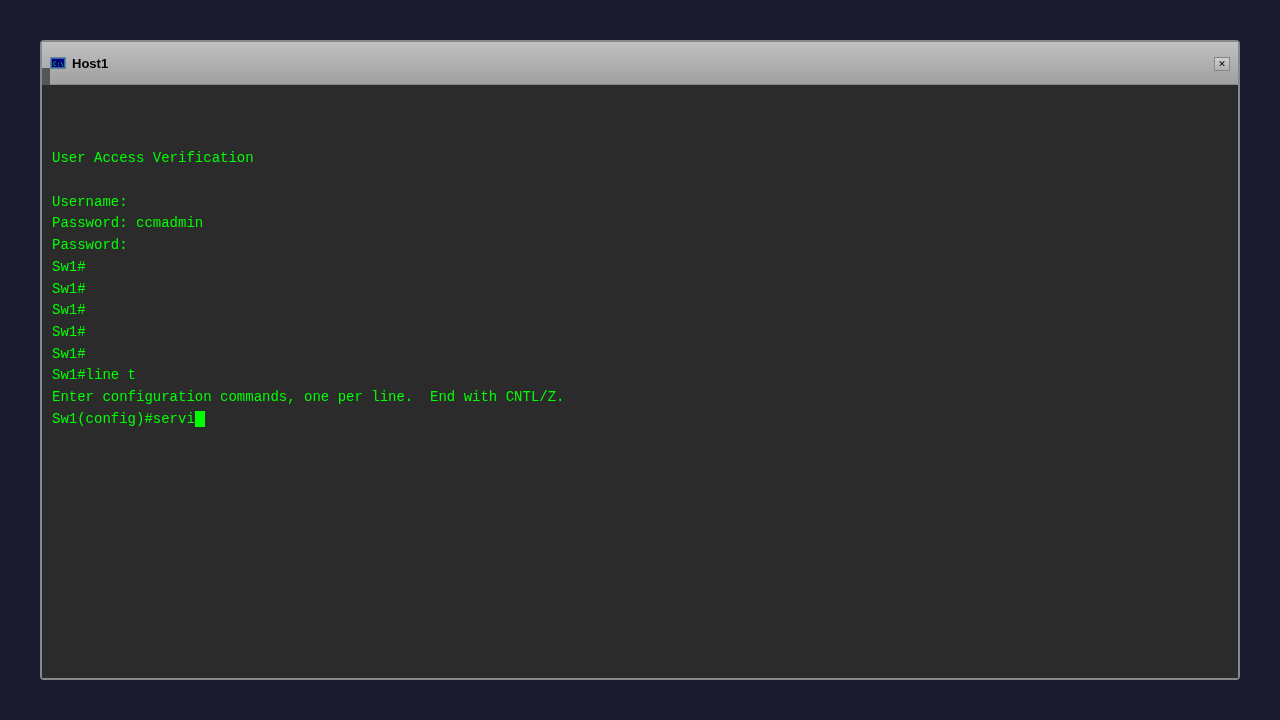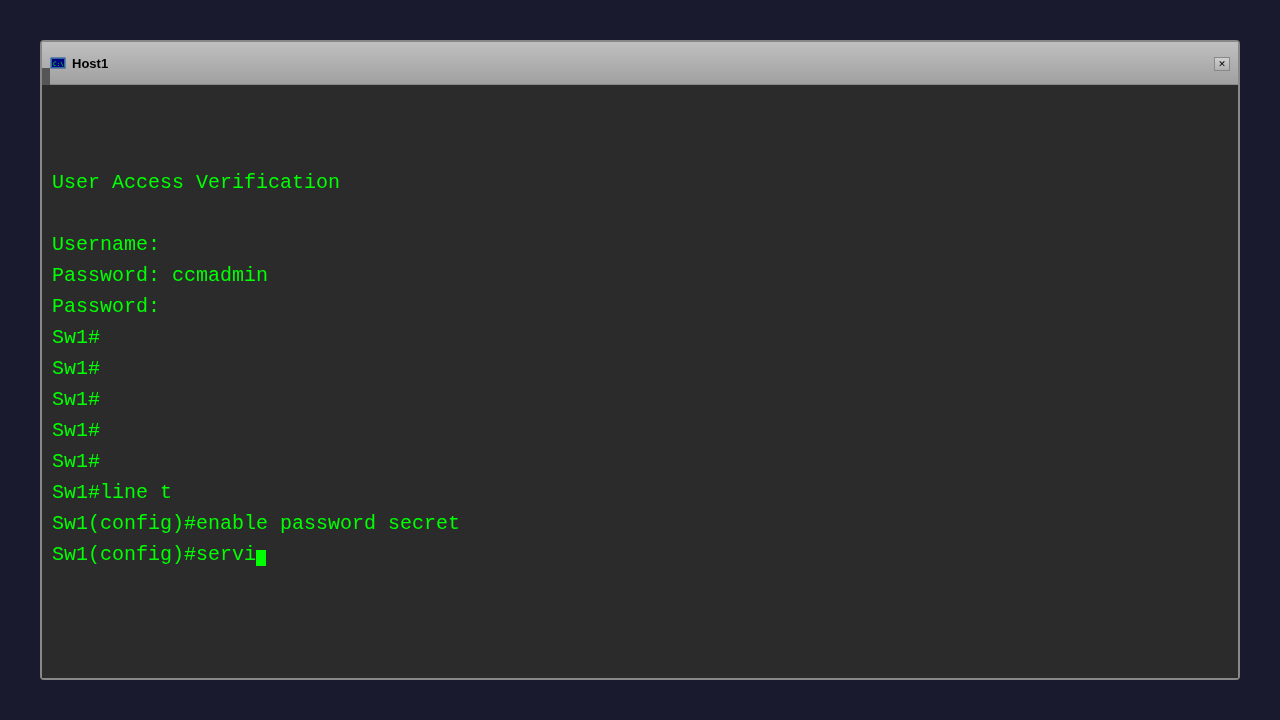--- a/index.html
+++ b/index.html
@@ -81,21 +81,21 @@
     .terminal-body {
       flex: 1;
       background-color: #2b2b2b;
       padding: 20px 10px 10px 10px;
       overflow: hidden;
       position: relative;
     }
 
     .terminal-content {
       font-family: 'Courier New', Courier, monospace;
-      font-size: 20px;
+      font-size: 14px;
       line-height: 1.55;
       color: #00ff00;
       white-space: pre;
     }
 
     .cursor {
       display: inline-block;
       width: 10px;
       height: 16px;
       background-color: #00ff00;
@@ -138,16 +138,16 @@
 
 </span><span>Username:
 </span><span>Password: ccmadmin
 </span><span>Password:
 </span><span>Sw1#
 </span><span>Sw1#
 </span><span>Sw1#
 </span><span>Sw1#
 </span><span>Sw1#
 </span><span>Sw1#line t
-</span><span>Sw1(config)#enable password secret
+</span><span>Enter configuration commands, one per line.  End with CNTL/Z.
 </span><span>Sw1(config)#servi<span class="cursor"></span></span></div>
   </div>
 </div>
 
 </body></html>

